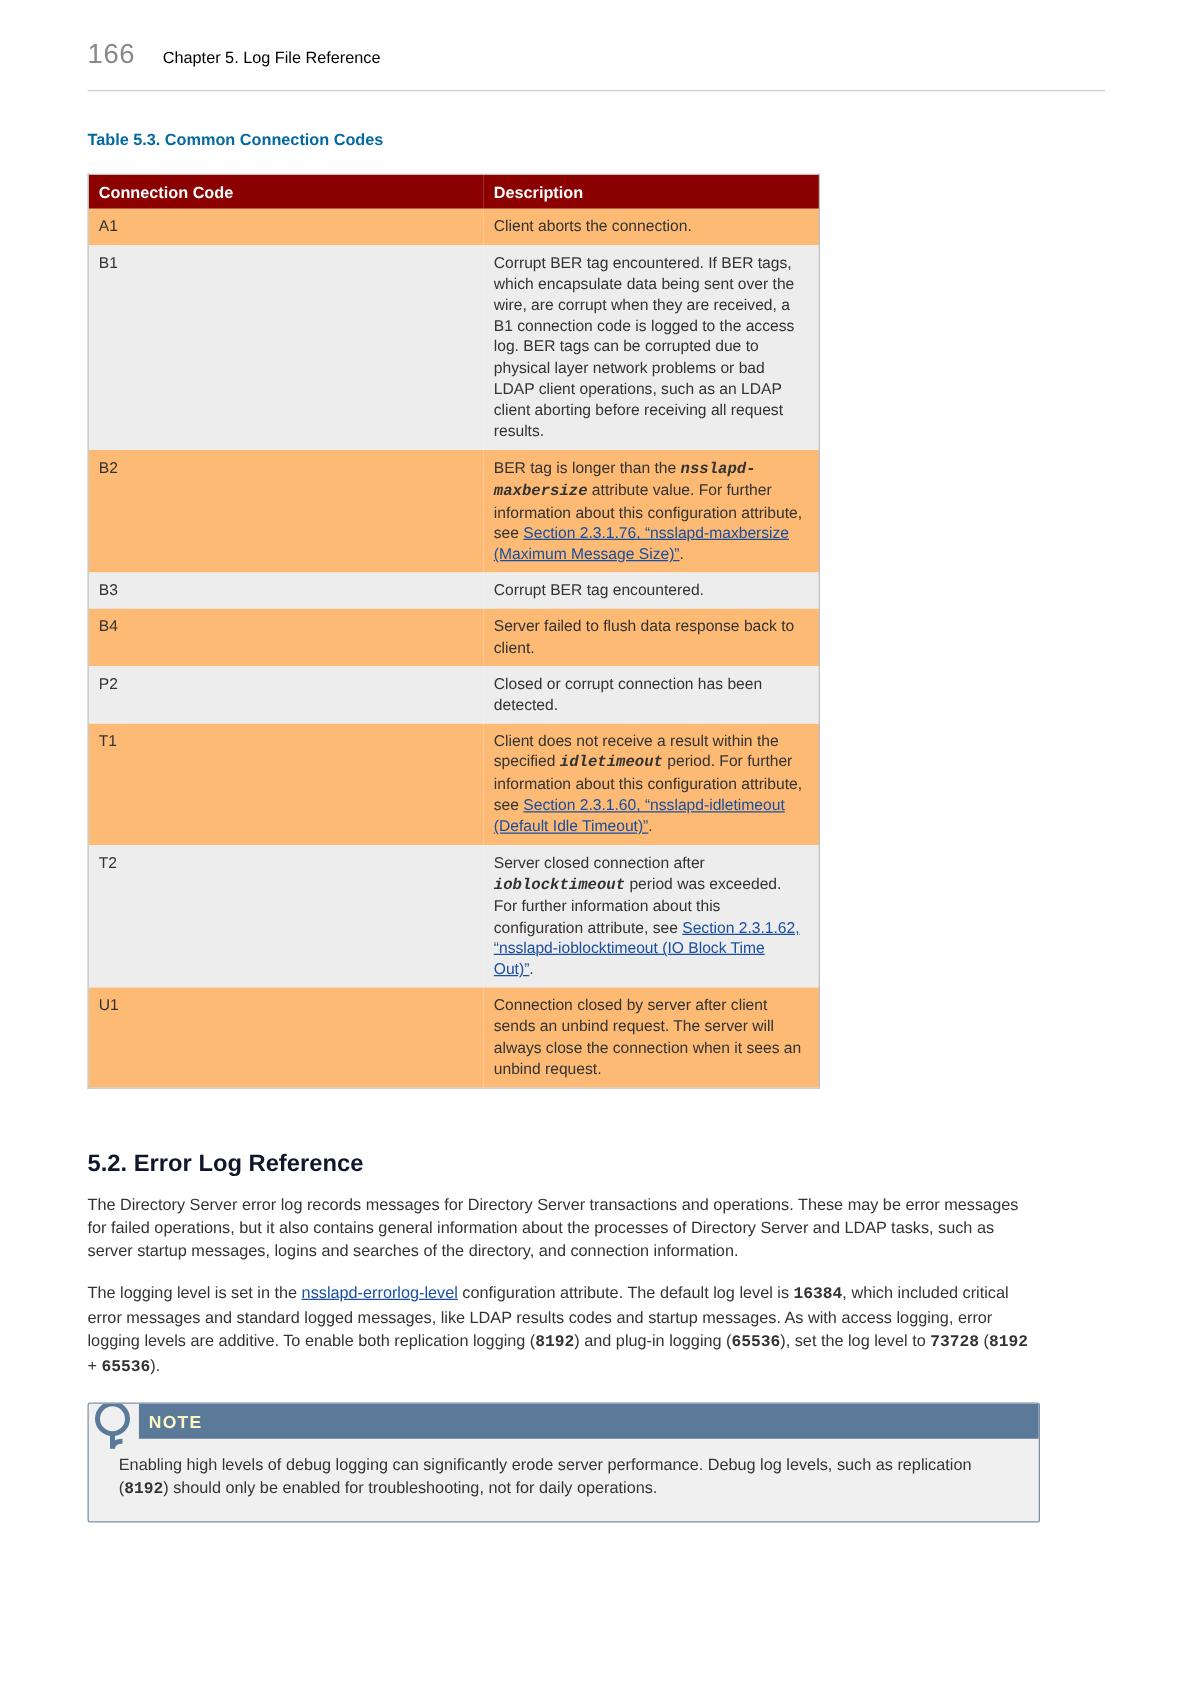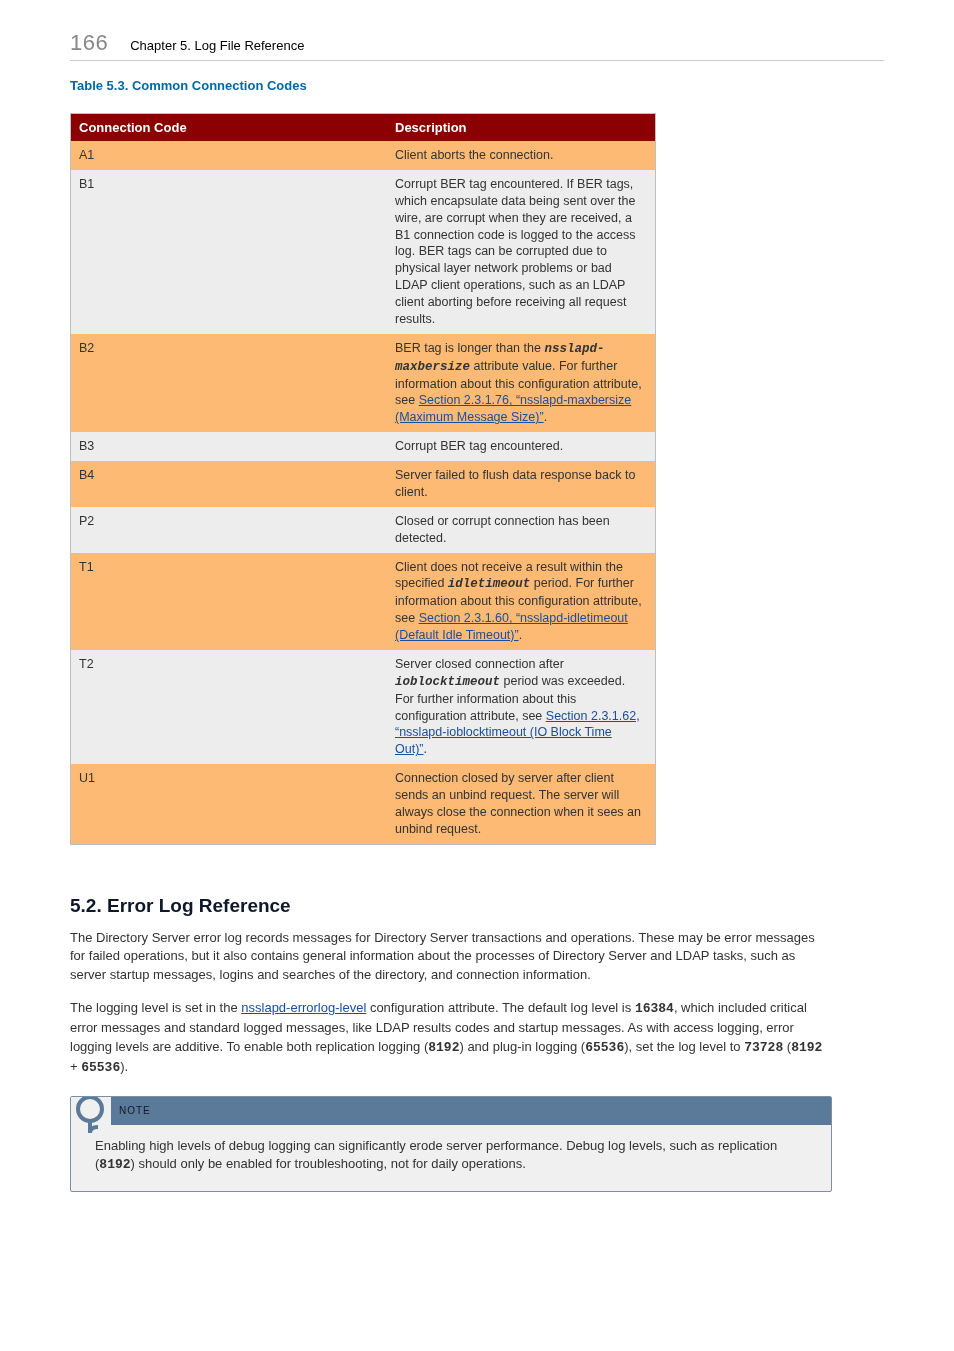--- a/index.html
+++ b/index.html
@@ -13,22 +13,22 @@
   .page {
     width: 954px;
     min-height: 1351px;
     box-sizing: border-box;
     padding: 30px 70px 60px 70px;
   }
   .header-row {
     display: flex;
     align-items: baseline;
     border-bottom: 1px solid #ccc;
-    padding-bottom: 4px;
-    margin-bottom: 17px;
+    padding-bottom: 16px;
+    margin-bottom: 31px;
   }
   .page-number {
     font-size: 22px;
     color: #888;
     font-weight: 400;
     margin-right: 22px;
     letter-spacing: 0.5px;
   }
   .chapter-title {
     font-size: 13px;
@@ -124,24 +124,24 @@
     background: #f0f0f0;
   }
   .note-icon-wrap svg {
     position: absolute;
     top: -2px;
     left: 0;
   }
   .note-title {
     flex: 1;
     background: #5b7a99;
-    color: #0f172a;
-    font-weight: normal;
+    color: #fef9c3;
+    font-weight: bold;
     letter-spacing: 1px;
-    font-size: 10px;
+    font-size: 14px;
     display: flex;
     align-items: center;
     padding-left: 8px;
   }
   .note-body {
     padding: 12px 24px 16px 24px;
     font-size: 13px;
     line-height: 1.45;
   }
 </style>

